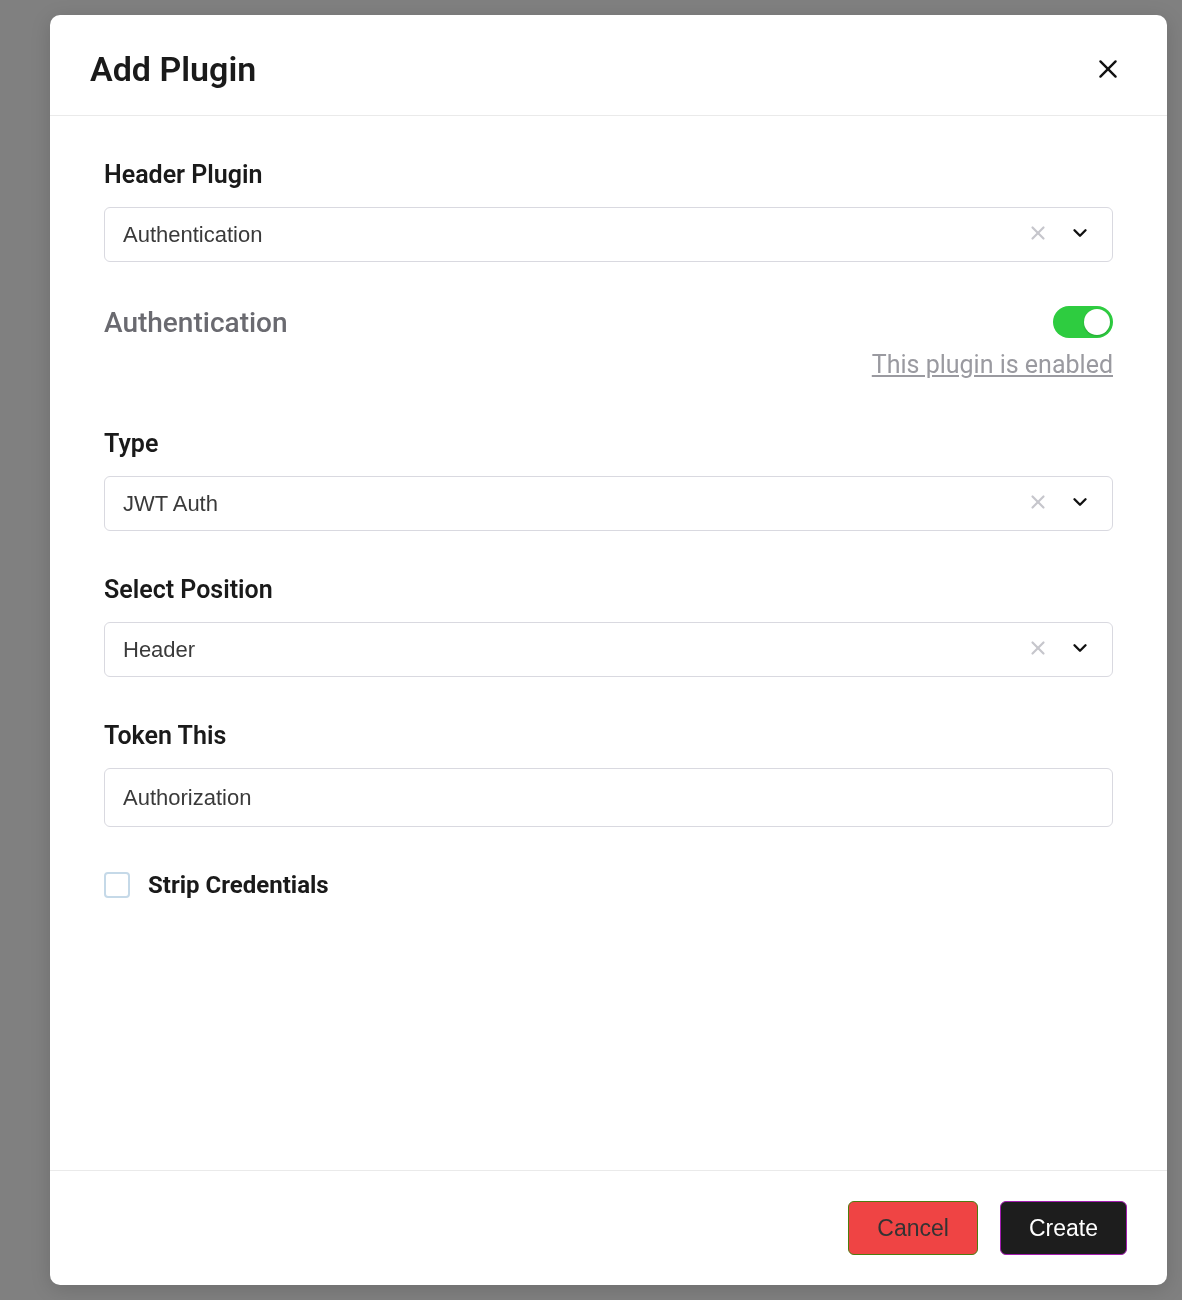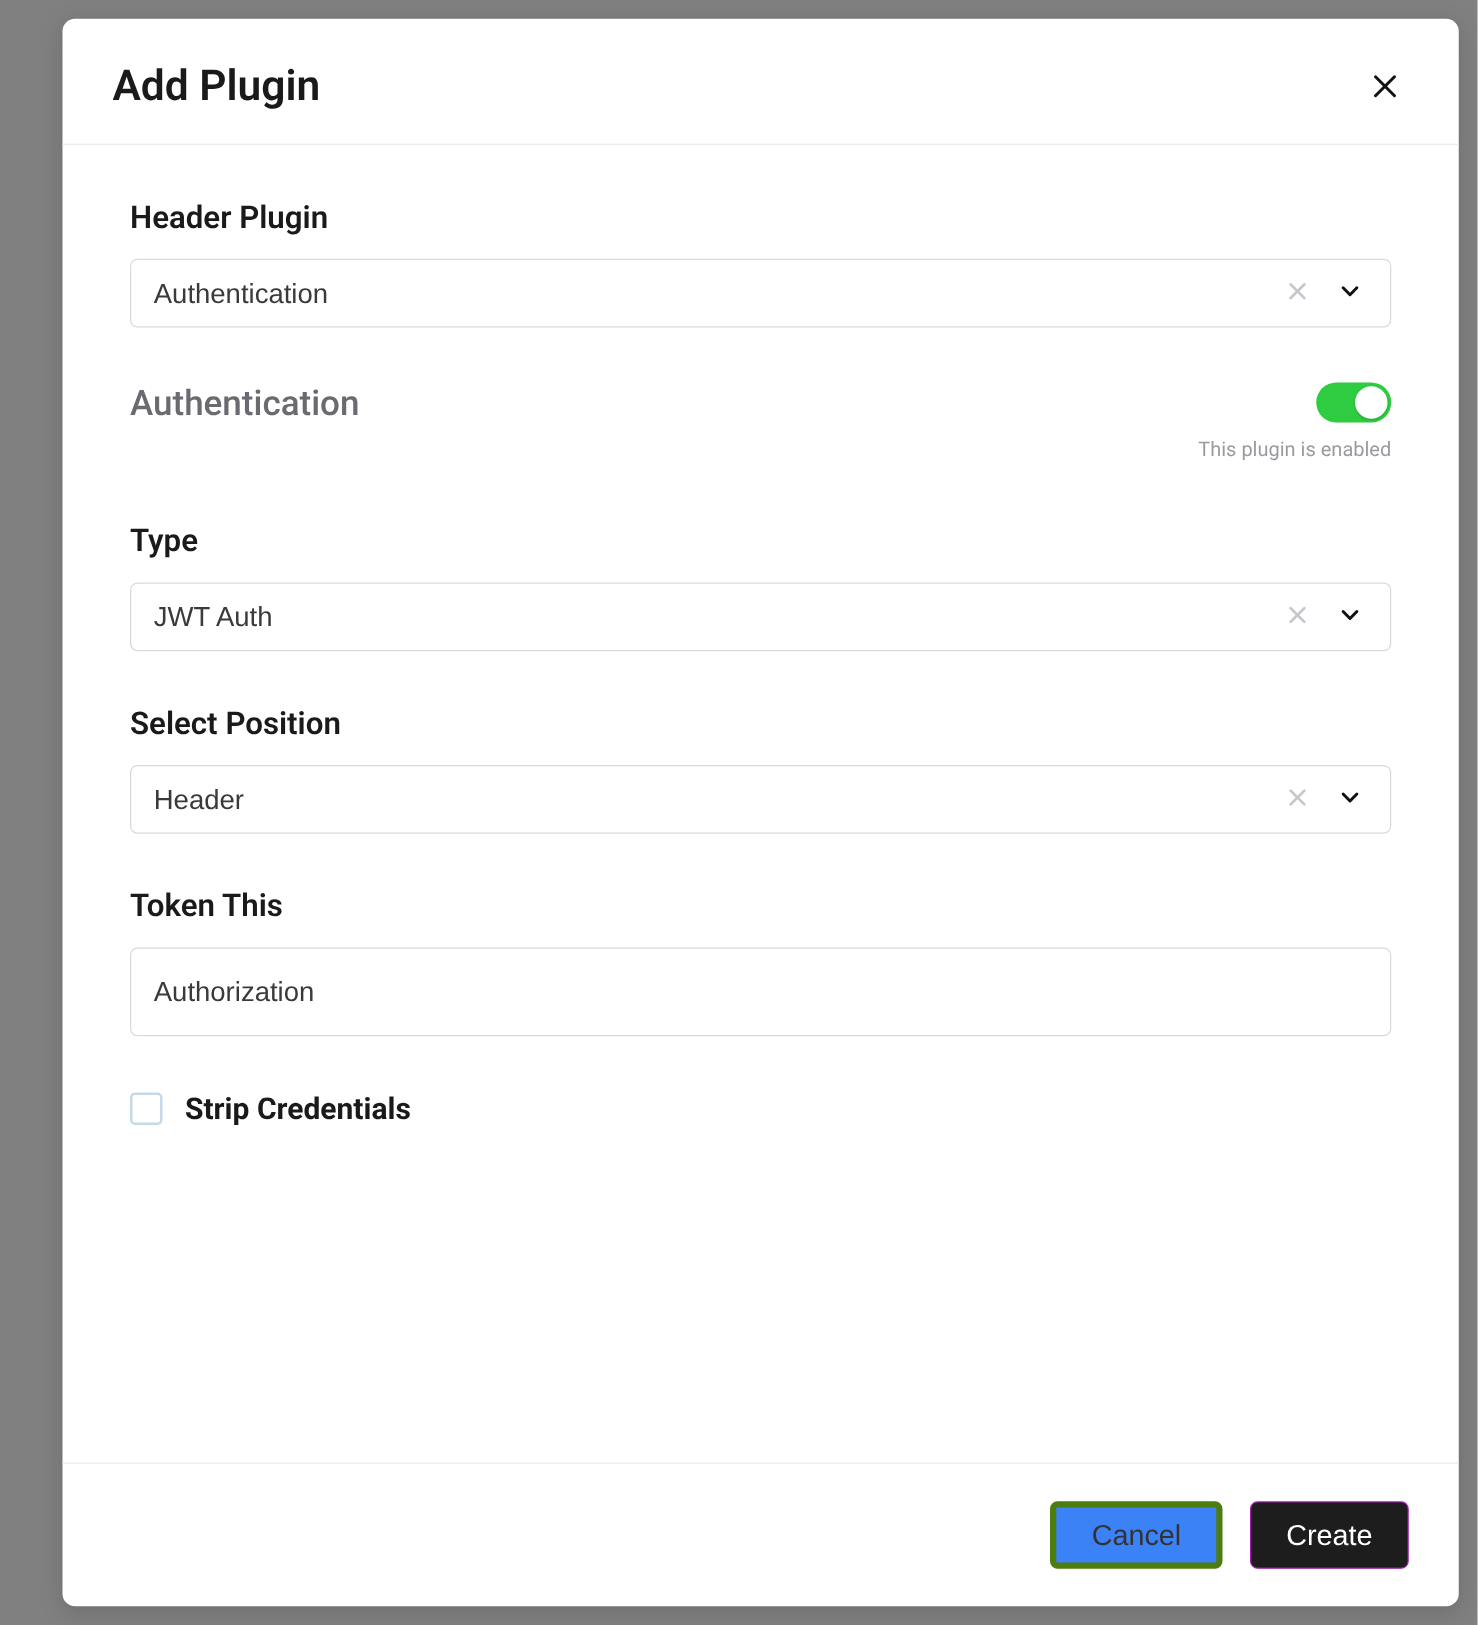--- a/index.html
+++ b/index.html
@@ -119,26 +119,27 @@
     position: absolute;
     right: 3px;
     top: 3px;
     width: 26px;
     height: 26px;
     border-radius: 50%;
     background: #fff;
     box-shadow: 0 1px 2px rgba(0,0,0,0.2);
   }
   .switch-caption {
-    font-size: 16px;
+    font-size: 25px;
     color: #9a9aa0;
+    text-decoration: underline;
   }
   .text-input {
     width: 100%;
-    height: 71px;
+    height: 59px;
     border: 1px solid #d9d9e0;
     border-radius: 6px;
     padding: 0 18px;
     font-size: 22px;
     color: #3a3a3a;
     background: #fff;
   }
   .checkbox-row {
     display: flex;
     align-items: center;
@@ -166,22 +167,22 @@
   }
   .btn {
     height: 54px;
     padding: 0 28px;
     font-size: 23px;
     font-weight: 500;
     border-radius: 6px;
     cursor: pointer;
   }
   .btn-secondary {
-    background: #3b82f6;
-    border: 5px solid #4d7c0f;
+    background: #ef4444;
+    border: 1px solid #4d7c0f;
     color: #333;
   }
   .btn-primary {
     background: #1d1d1d;
     border: 1px solid #a21caf;
     color: #fff;
   }
 </style>
 </head>
 <body>

